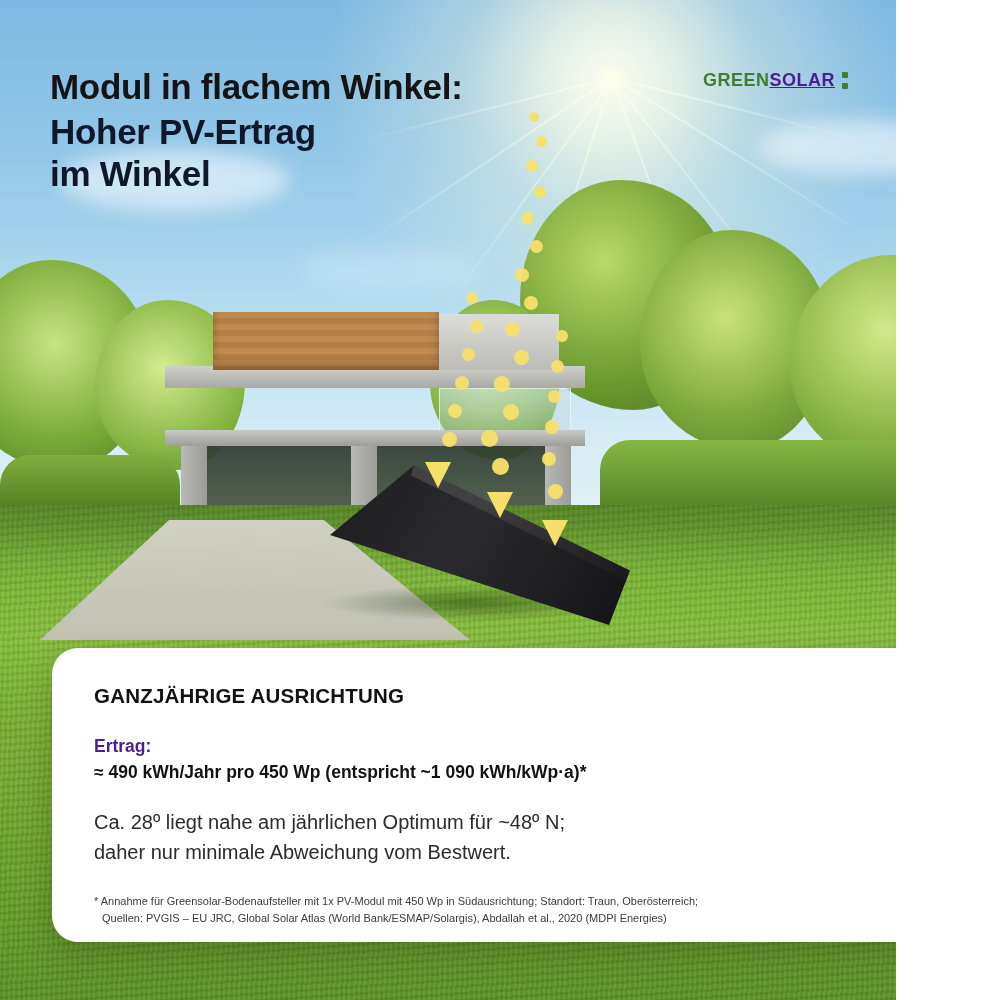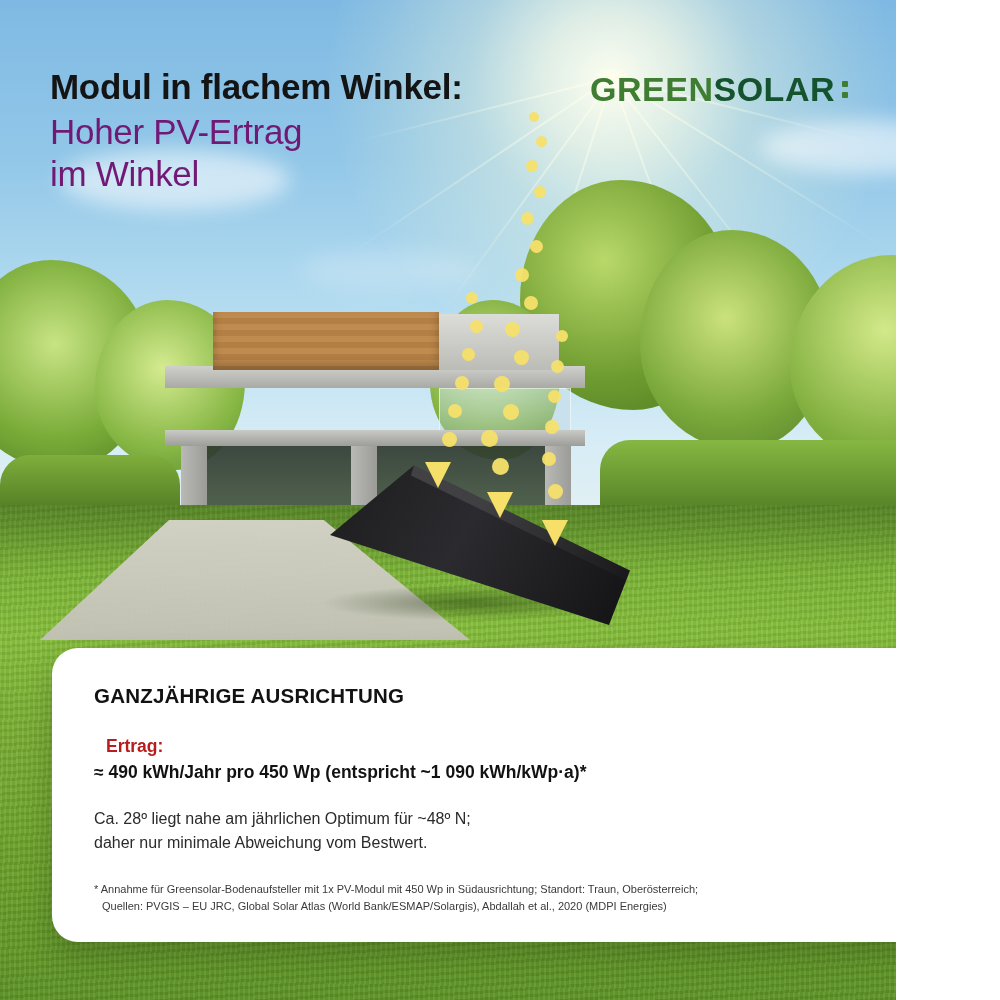--- a/index.html
+++ b/index.html
@@ -228,40 +228,40 @@
   .headline .l1 {
     font-size: 35px;
     font-weight: 800;
     color: #141414;
     letter-spacing: -0.3px;
     line-height: 1.18;
     margin: 0 0 4px 0;
   }
   .headline .l2, .headline .l3 {
     font-size: 35px;
-    font-weight: 400;
-    color: #701a75;
+    font-weight: 700;
+    color: #0f172a;
     letter-spacing: -0.3px;
     line-height: 1.18;
     margin: 0;
   }
 
   
   .logo {
     position: absolute;
     right: 48px;
     top: 70px;
     display: flex;
     align-items: center;
-    font-size: 34px;
+    font-size: 18px;
     font-weight: 800;
     letter-spacing: 0.5px;
   }
   .logo .green { color: #3f7d32; }
-  .logo .solar { color: #14532d; }
+  .logo .solar { color: #4c1d95; text-decoration: underline; }
   .logo .colon {
     margin-left: 7px;
     display: inline-flex;
     flex-direction: column;
     justify-content: center;
     gap: 5px;
   }
   .logo .colon i {
     display: block;
     width: 6px;
@@ -287,31 +287,31 @@
     font-size: 20.5px;
     font-weight: 800;
     color: #121212;
     letter-spacing: 0.2px;
     line-height: 1.38;
     margin: 0 0 26px 0;
   }
   .card .yield-label {
     font-size: 17.5px;
     font-weight: 700;
-    color: #b91c1c;
-    margin: 0 0 5px 12px;
+    color: #4c1d95;
+    margin: 0 0 5px 0;
   }
   .card .yield-value {
     font-size: 17.5px;
     font-weight: 700;
     color: #121212;
     margin: 0 0 24px 0;
   }
   .card .note {
-    font-size: 16px;
+    font-size: 20px;
     font-weight: 400;
     color: #2b2b2b;
     line-height: 1.5;
     margin: 0 0 26px 0;
   }
   .card .foot {
     font-size: 11px;
     color: #3a3a3a;
     line-height: 1.5;
     margin: 0;

